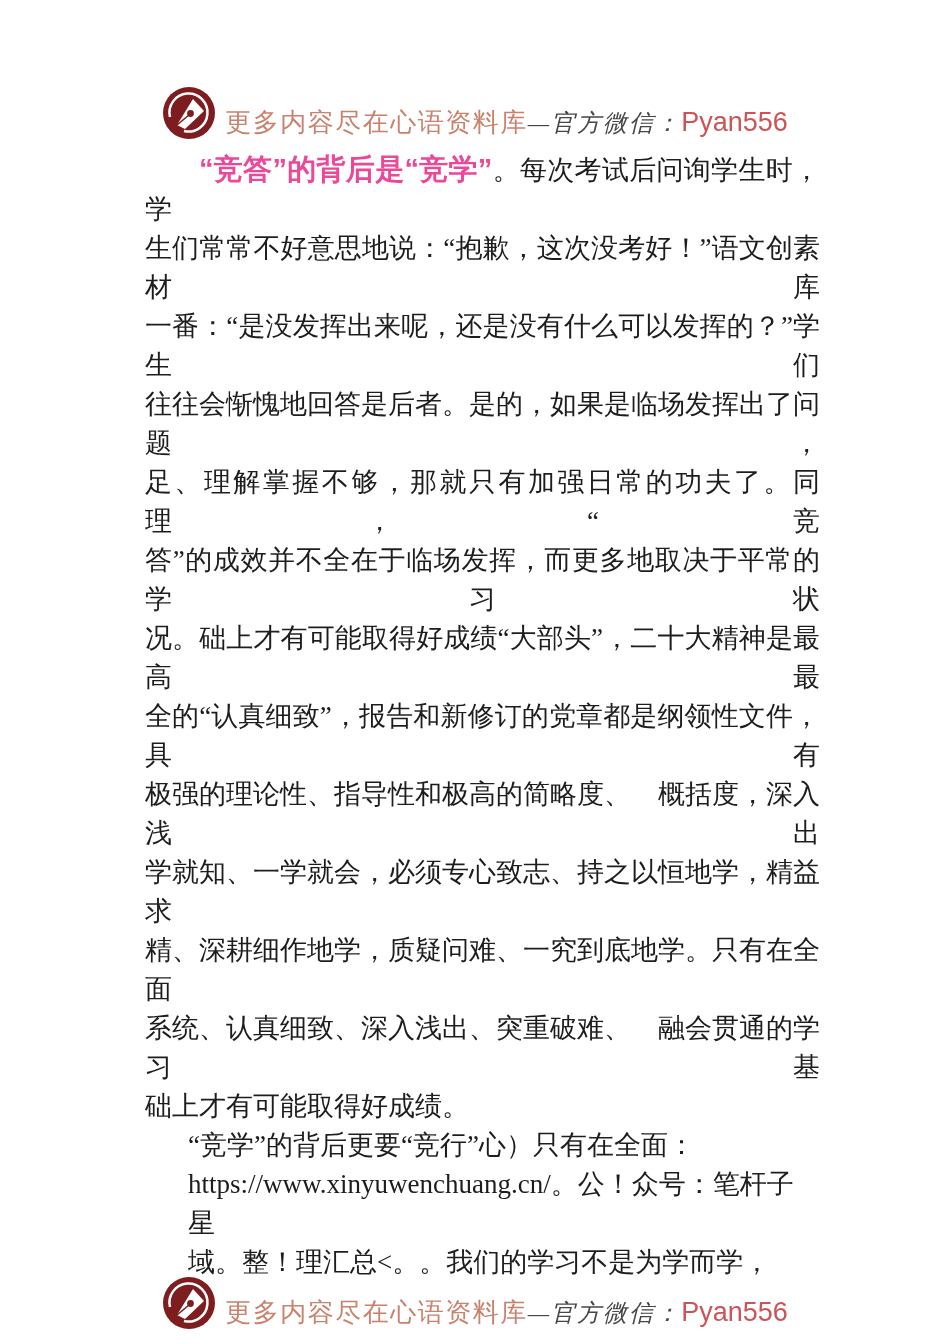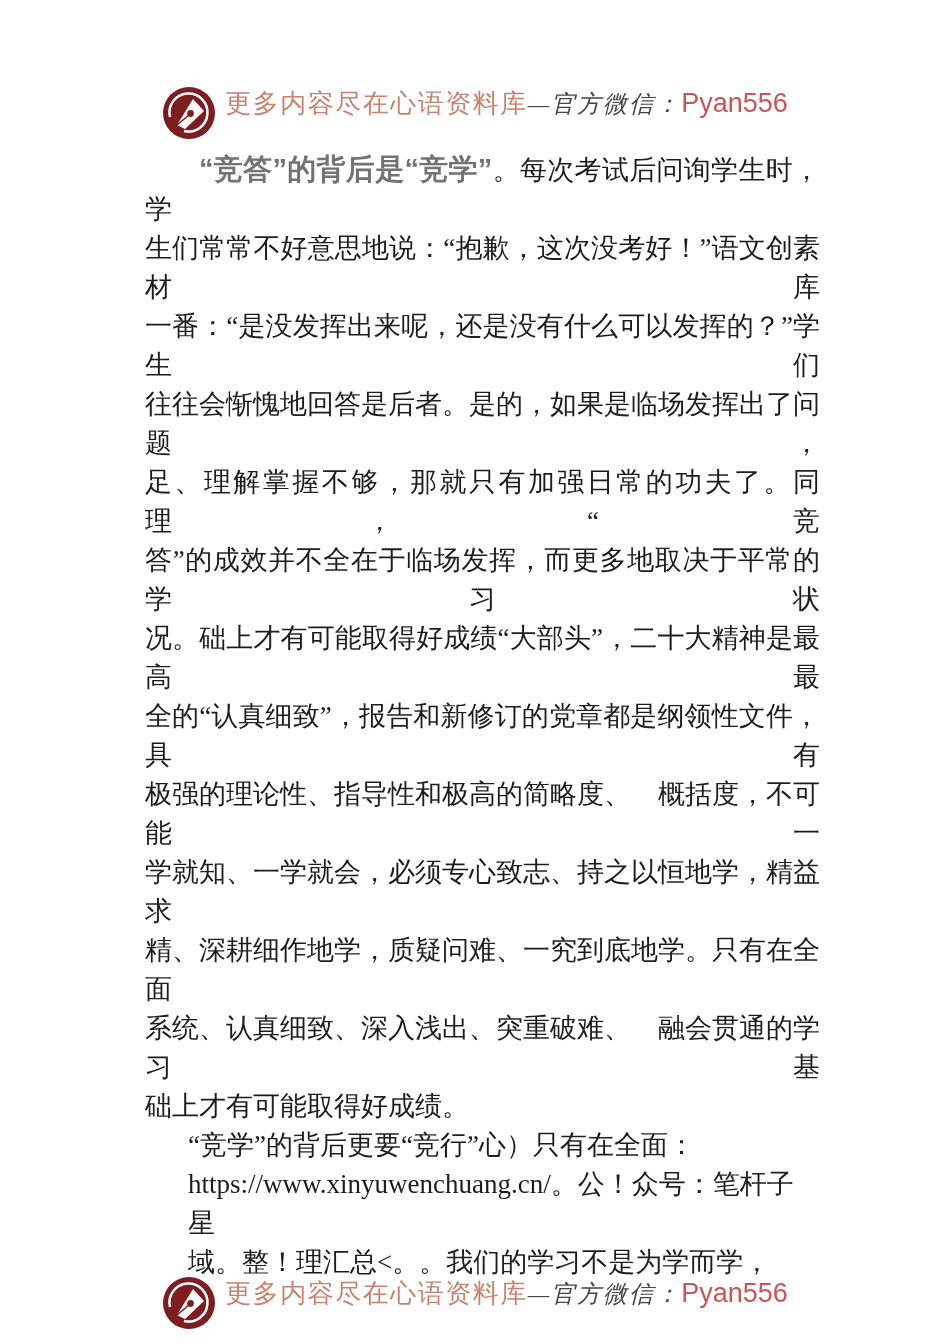--- a/index.html
+++ b/index.html
@@ -4,21 +4,21 @@
 <style>
   html,body{margin:0;padding:0;background:#ffffff;}
   .page{
     width:950px;height:1344px;position:relative;overflow:hidden;
     background:#ffffff;color:#1d1d1d;
     font-family:"Liberation Serif","DejaVu Serif",serif;
   }
   
   .banner{
     position:absolute;left:0;right:0;
-    display:flex;align-items:flex-start;justify-content:center;gap:9px;
+    display:flex;align-items:flex-end;justify-content:center;gap:9px;
   }
   .banner.top{top:86px;}
   .banner.bottom{top:1276px;}
   .logo{width:54px;height:54px;flex:0 0 auto;display:inline-block;}
   .banner-text{white-space:nowrap;}
   .banner-brand{
     font-size:26px;color:#c9826d;letter-spacing:1.5px;
     font-family:"Liberation Serif","DejaVu Serif",serif;
   }
   .banner-label{
@@ -32,21 +32,21 @@
   
   .doc{
     position:absolute;left:145px;top:150px;width:675px;
     font-size:27px;line-height:39px;
   }
   .line{min-height:39px;}
   .line.j{text-align:justify;text-align-last:justify;}
   .line.ind{text-indent:54px;}
   .lead-bold{
     font-family:"Liberation Sans","DejaVu Sans",sans-serif;
-    font-weight:bold;font-size:29px;color:#737373;
+    font-weight:bold;font-size:29px;color:#ec4899;
   }
   .insert-block{margin-left:43px;}
 </style>
 </head>
 <body>
 
 <div class="page">
 
   <header class="banner top">
     <span class="logo">
@@ -66,21 +66,21 @@
   <main class="doc">
     <div>
         <div class="line j ind"><span class="lead-bold">“竞答”的背后是“竞学”</span>。每次考试后问询学生时，学</div>
         <div class="line j">生们常常不好意思地说：“抱歉，这次没考好！”语文创素材库</div>
         <div class="line j">一番：“是没发挥出来呢，还是没有什么可以发挥的？”学生们</div>
         <div class="line j">往往会惭愧地回答是后者。是的，如果是临场发挥出了问题，</div>
         <div class="line j">足、理解掌握不够，那就只有加强日常的功夫了。同理，“竞</div>
         <div class="line j">答”的成效并不全在于临场发挥，而更多地取决于平常的学习状</div>
         <div class="line j">况。础上才有可能取得好成绩“大部头”，二十大精神是最高最</div>
         <div class="line j">全的“认真细致”，报告和新修订的党章都是纲领性文件，具有</div>
-        <div class="line j">极强的理论性、指导性和极高的简略度、　概括度，不可能一</div>
+        <div class="line j">极强的理论性、指导性和极高的简略度、　概括度，深入浅出</div>
         <div class="line j">学就知、一学就会，必须专心致志、持之以恒地学，精益求</div>
         <div class="line j">精、深耕细作地学，质疑问难、一究到底地学。只有在全面</div>
         <div class="line j">系统、认真细致、深入浅出、突重破难、　融会贯通的学习基</div>
         <div class="line">础上才有可能取得好成绩。</div>
       </div>
     <div class="insert-block">
         <div class="line">“竞学”的背后更要“竞行”心）只有在全面：</div>
         <div class="line">https://www.xinyuwenchuang.cn/。公！众号：笔杆子星</div>
         <div class="line">域。整！理汇总&lt;。。我们的学习不是为学而学，</div>
       </div>

